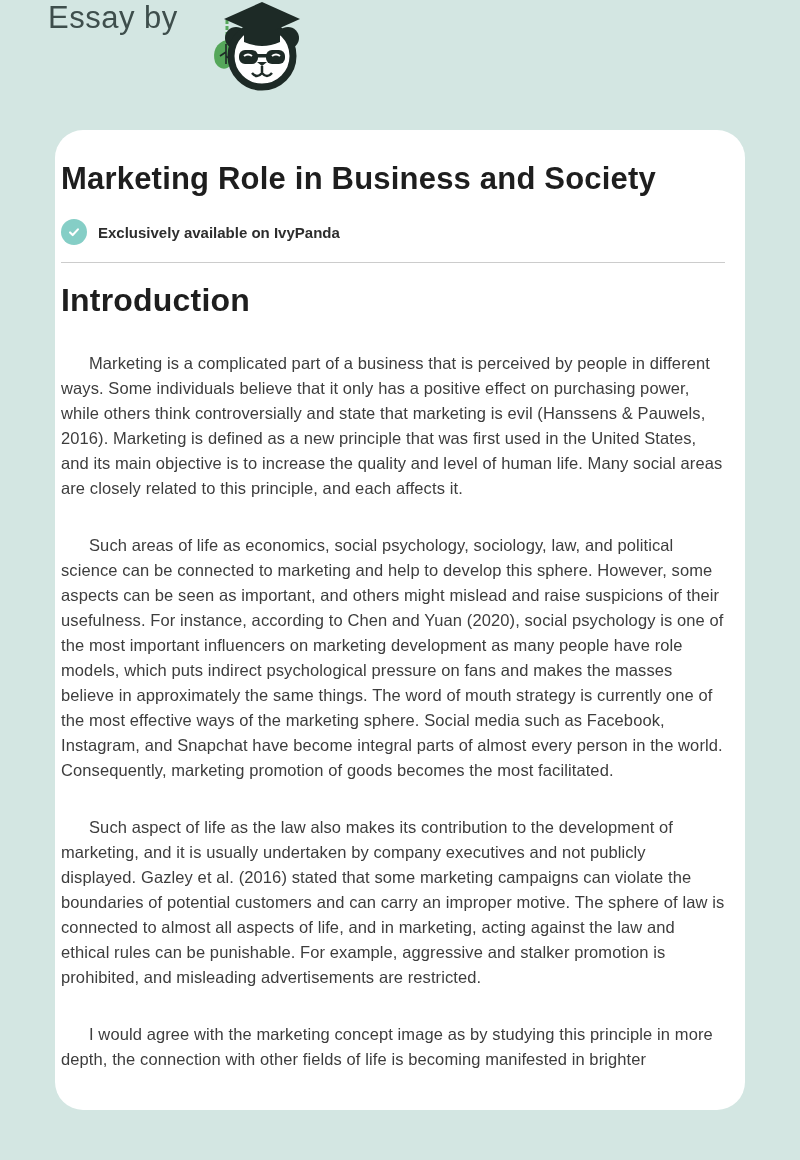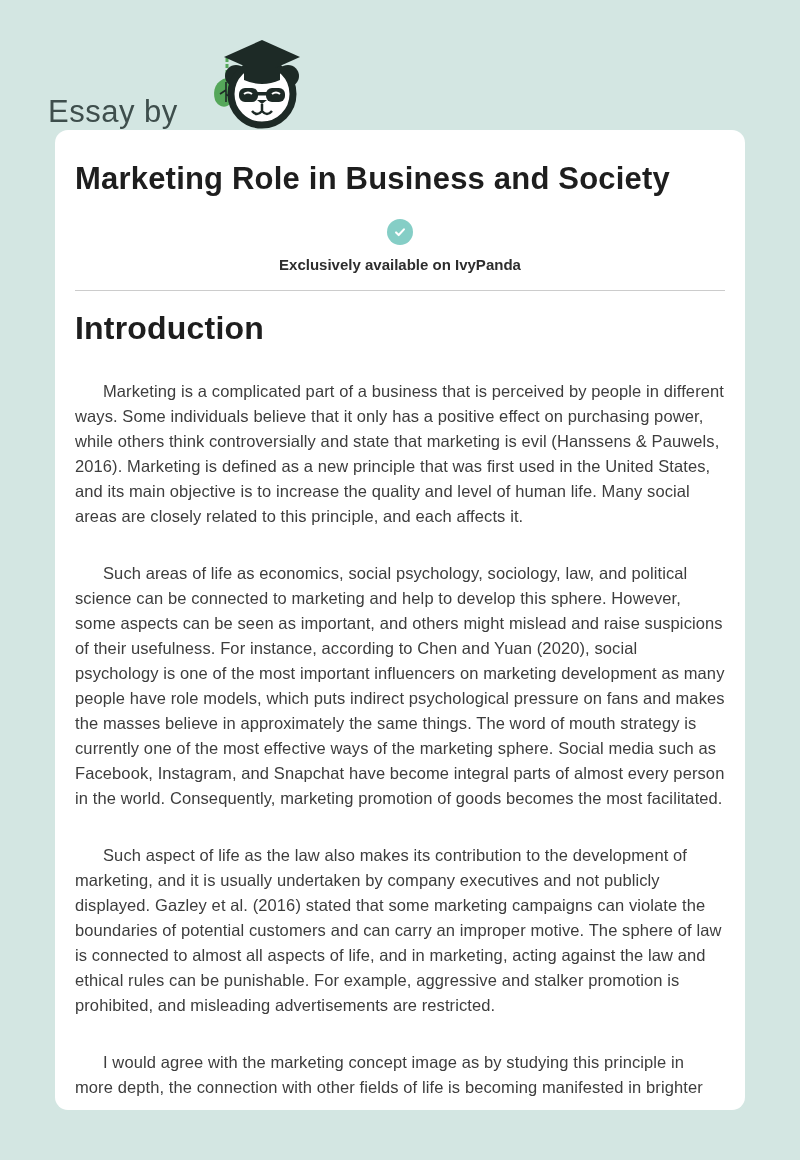--- a/index.html
+++ b/index.html
@@ -17,51 +17,51 @@
   html,body{width:800px;}
   body{
     width:800px;height:1160px;
     background:var(--bg);
     font-family:"Liberation Sans", sans-serif;
     overflow:hidden;
   }
   
   .header{
     height:130px;
-    display:flex;align-items:flex-end;
+    display:flex;align-items:flex-start;
     padding-left:48px;
   }
   .essay-by{
     font-size:31px;color:var(--essayby);
     letter-spacing:0.5px;
   }
   .logo{margin-left:28px;margin-right:10px;width:100px;height:92px;flex:0 0 auto;}
   .brand{
     font-family:"Liberation Serif", serif;
     font-weight:bold;font-size:38px;color:var(--brand);
     letter-spacing:0.5px;
   }
   .brand sup{font-size:18px;vertical-align:super;line-height:0;}
   
   .card{
     margin:0 55px 50px 55px;
     background:var(--card);
-    border-radius:13px;
-    padding:30px 20px 40px 20px;
+    border-radius:28px;
+    padding:30px 20px 40px 6px;
     height:980px;
     overflow:hidden;
   }
   .title{
     font-size:31px;line-height:1.2;
     font-weight:bold;color:var(--heading);
     letter-spacing:0.2px;
   }
   .badge-row{
     margin-top:22px;
-    display:flex;align-items:center;gap:11px;flex-direction:column;
+    display:flex;align-items:center;gap:11px;
   }
   .badge-circle{
     width:26px;height:26px;border-radius:50%;
     background:var(--badge);
     display:flex;align-items:center;justify-content:center;
     flex:0 0 auto;
   }
   .badge-circle svg{display:block;}
   .badge-label{
     font-size:15px;font-weight:bold;color:#2d2d2d;

